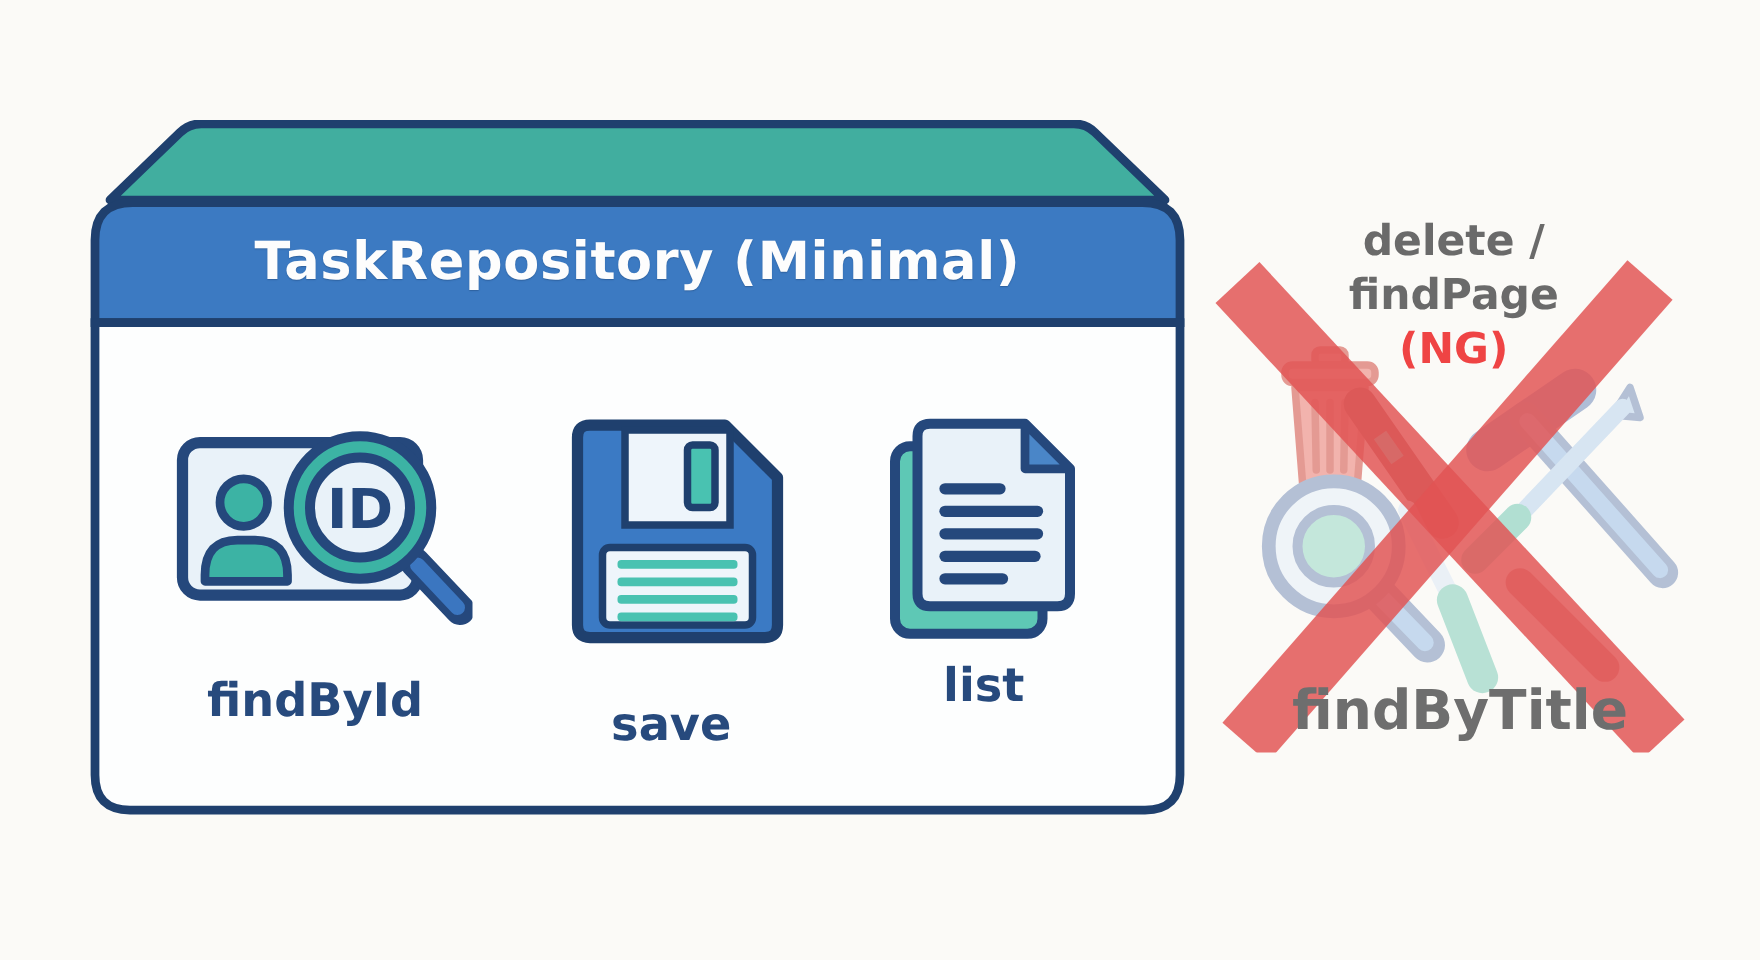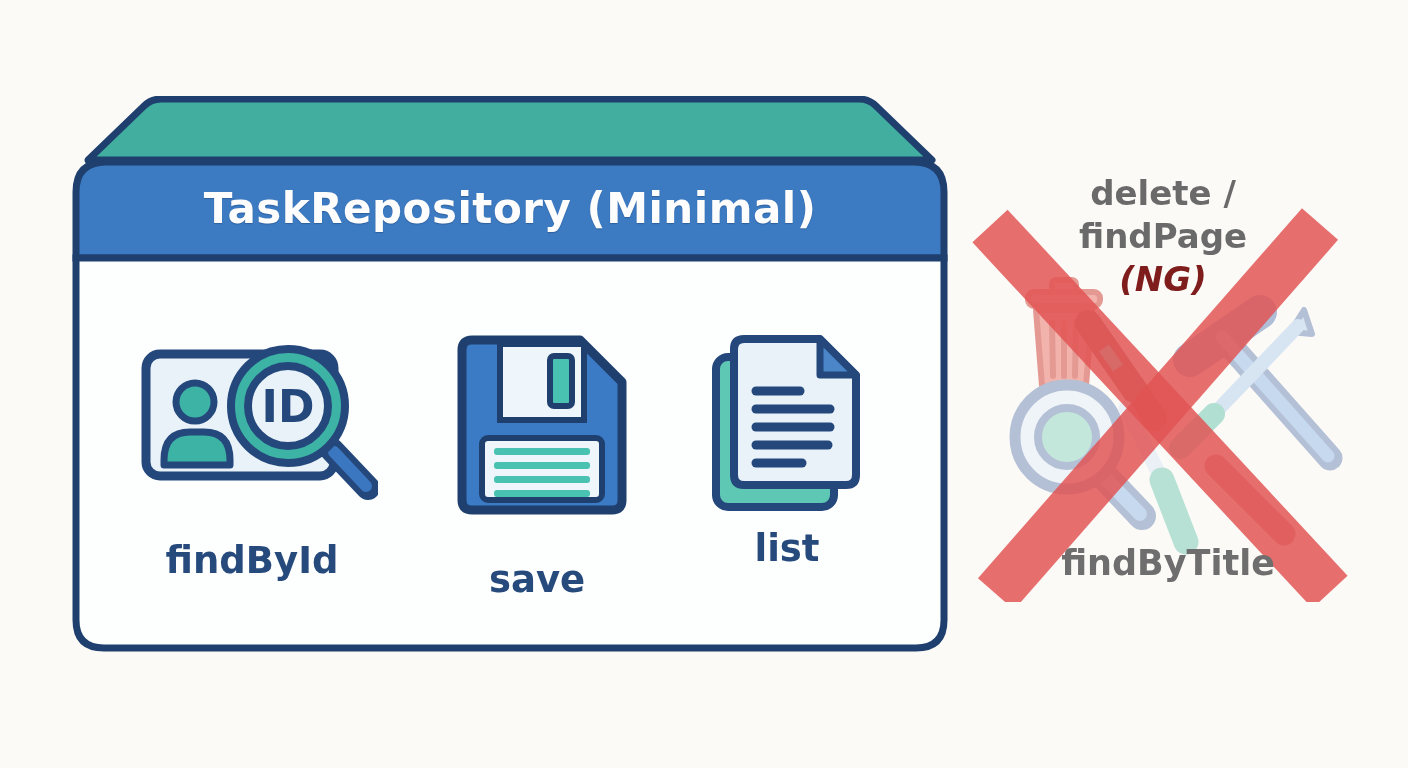--- a/index.html
+++ b/index.html
@@ -30,25 +30,25 @@
   .method-label.save     { left: 397px; margin-top: 31px; }
   .method-label.list     { left: 647px; text-align: center; }
 
   .excluded-title {
     left: 1013px; top: 172px; width: 300px;
     text-align: center;
     font-size: 34px; font-weight: bold; color: #6a6a6a;
     line-height: 43px;
     z-index: 4;
   }
-  .ng-line { color: #7f1d1d; font-style: italic; }
+  .ng-line { color: #ef4444; }
   .excluded-bottom {
     left: 1013px; top: 543px; width: 310px;
     text-align: center;
-    font-size: 35px; font-weight: bold; color: #6e6e6e;
+    font-size: 44px; font-weight: bold; color: #6e6e6e;
     z-index: 4;
   }
   svg { display: block; }
   .z1 { z-index: 1; } .z2 { z-index: 2; }
 </style>
 </head>
 <body>
 
 <div class="canvas">
 

